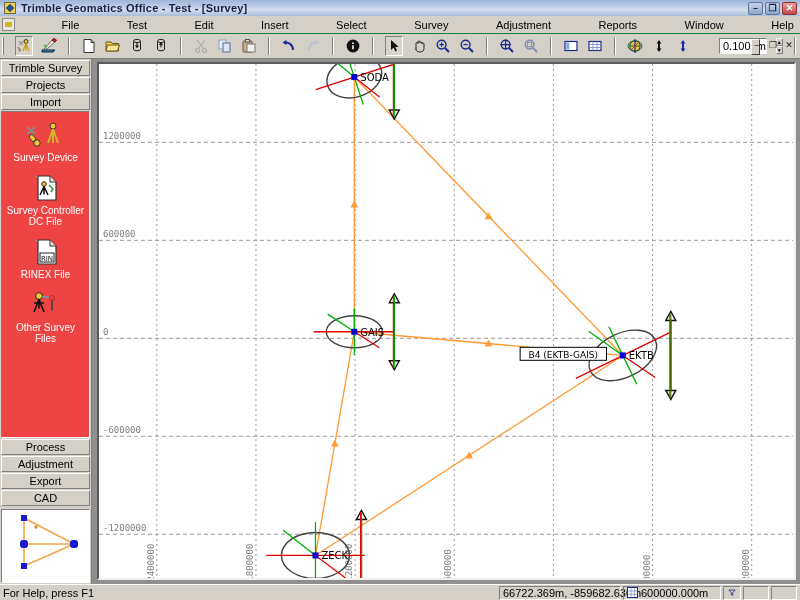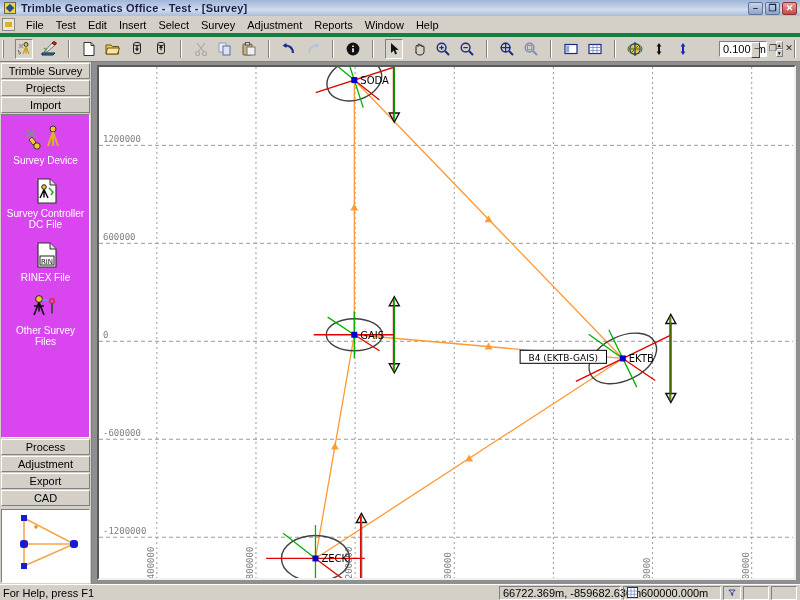--- a/index.html
+++ b/index.html
@@ -35,21 +35,21 @@
     width:15px;height:13px;box-sizing:border-box;
     background:linear-gradient(to bottom,#c9d4e8,#8fa6c8);
     border:1px solid #5f7498;border-radius:2px;
     color:#10204a;font-size:9px;line-height:11px;text-align:center;font-weight:bold;
   }
   .winbtn.close{background:linear-gradient(to bottom,#e8a0a0,#c14a4a);border-color:#8e3030;color:#fff;}
 
   
   .menubar{
     height:17px;flex:0 0 17px;background:#d4d0c8;display:flex;align-items:center;
-    padding-left:2px;border-bottom:4px solid #15803d;
+    padding-left:2px;border-bottom:1px solid #15803d;justify-content:space-between;
   }
   .menu-ico{
     width:13px;height:13px;margin-right:5px;flex:0 0 13px;position:relative;
     background:#e9e6df;border:1px solid #8d8a84;box-sizing:border-box;
   }
   .menu-ico:after{content:"";position:absolute;left:2px;top:3px;width:7px;height:5px;background:#d8b323;}
   .menu-item{padding:1px 6px;color:#000;font-size:11px;cursor:default;}
 
   
   .toolbar{
@@ -86,21 +86,21 @@
   .sidebar{
     width:92px;flex:0 0 92px;background:#d4d0c8;display:flex;flex-direction:column;
     border-right:1px solid #808080;box-sizing:border-box;padding:1px;
   }
   .sb-bar{
     height:16px;flex:0 0 16px;margin-bottom:1px;background:#d4d0c8;
     border:1px solid;border-color:#fff #808080 #808080 #fff;
     font-size:11px;text-align:center;line-height:14px;color:#000;box-sizing:border-box;
   }
   .sb-panel{
-    flex:1 1 auto;background:#d946ef;overflow:hidden;
+    flex:1 1 auto;background:#ef4444;overflow:hidden;
     border:1px solid;border-color:#808080 #fff #fff #808080;
     display:flex;flex-direction:column;align-items:center;padding-top:8px;box-sizing:border-box;
   }
   .sb-entry{width:100%;text-align:center;margin-bottom:10px;}
   .sb-entry .ic{height:30px;display:flex;align-items:center;justify-content:center;}
   .sb-entry .lb{color:#fff;font-size:10px;line-height:11px;padding:2px 4px 0;}
   .sb-bottom{margin-top:1px;}
   .thumb-panel{
     height:74px;flex:0 0 74px;margin-top:2px;background:#fff;
     border:1px solid;border-color:#808080 #fff #fff #808080;box-sizing:border-box;position:relative;

